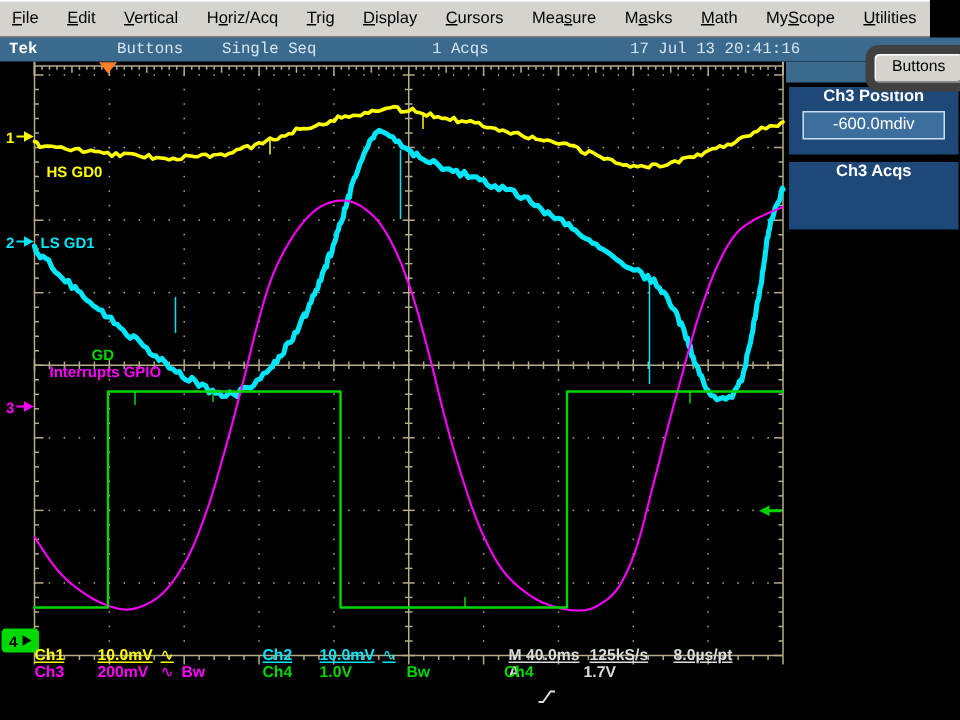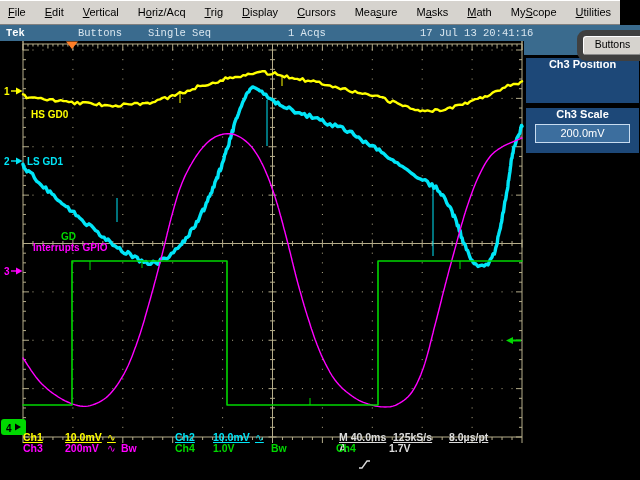--- a/index.html
+++ b/index.html
@@ -1103,24 +1103,24 @@
       <text x="27" y="165" fill="#00e5f7" font-size="10" font-weight="bold" font-family="Liberation Sans, sans-serif">LS GD1</text>
       <text x="61" y="240" fill="#00d800" font-size="10" font-weight="bold" font-family="Liberation Sans, sans-serif">GD</text>
       <text x="33" y="251" fill="#ff00ff" font-size="10" font-weight="bold" font-family="Liberation Sans, sans-serif">Interrupts GPIO</text>
     </svg>
 
   <div class="sidebar">
     <div class="tealcap"></div>
     <div class="btn-buttons">Buttons</div>
     <div class="panel" style="top:17px">
       <div class="ptitle">Ch3 Position</div>
+      <div class="valuebox">-600.0mdiv</div>
     </div>
     <div class="panel" style="top:67px">
-      <div class="ptitle">Ch3 Scale</div>
-      <div class="valuebox">200.0mV</div>
+      <div class="ptitle">Ch3 Acqs</div>
     </div>
   </div>
 
   <div class="readouts">
     <span class="r1 c-y" style="left:23px">Ch1</span>
     <span class="r1 c-y" style="left:65px">10.0mV</span>
     <span class="r1 c-y coupling" style="left:107px">∿</span>
     <span class="r1 c-c" style="left:175px">Ch2</span>
     <span class="r1 c-c" style="left:213px">10.0mV</span>
     <span class="r1 c-c coupling" style="left:255px">∿</span>

